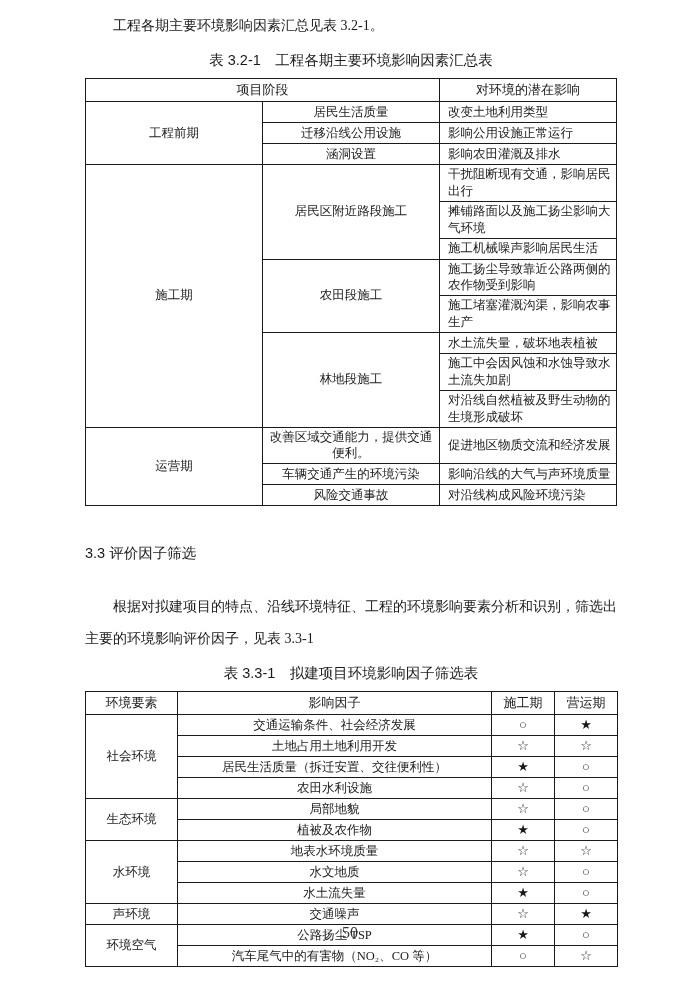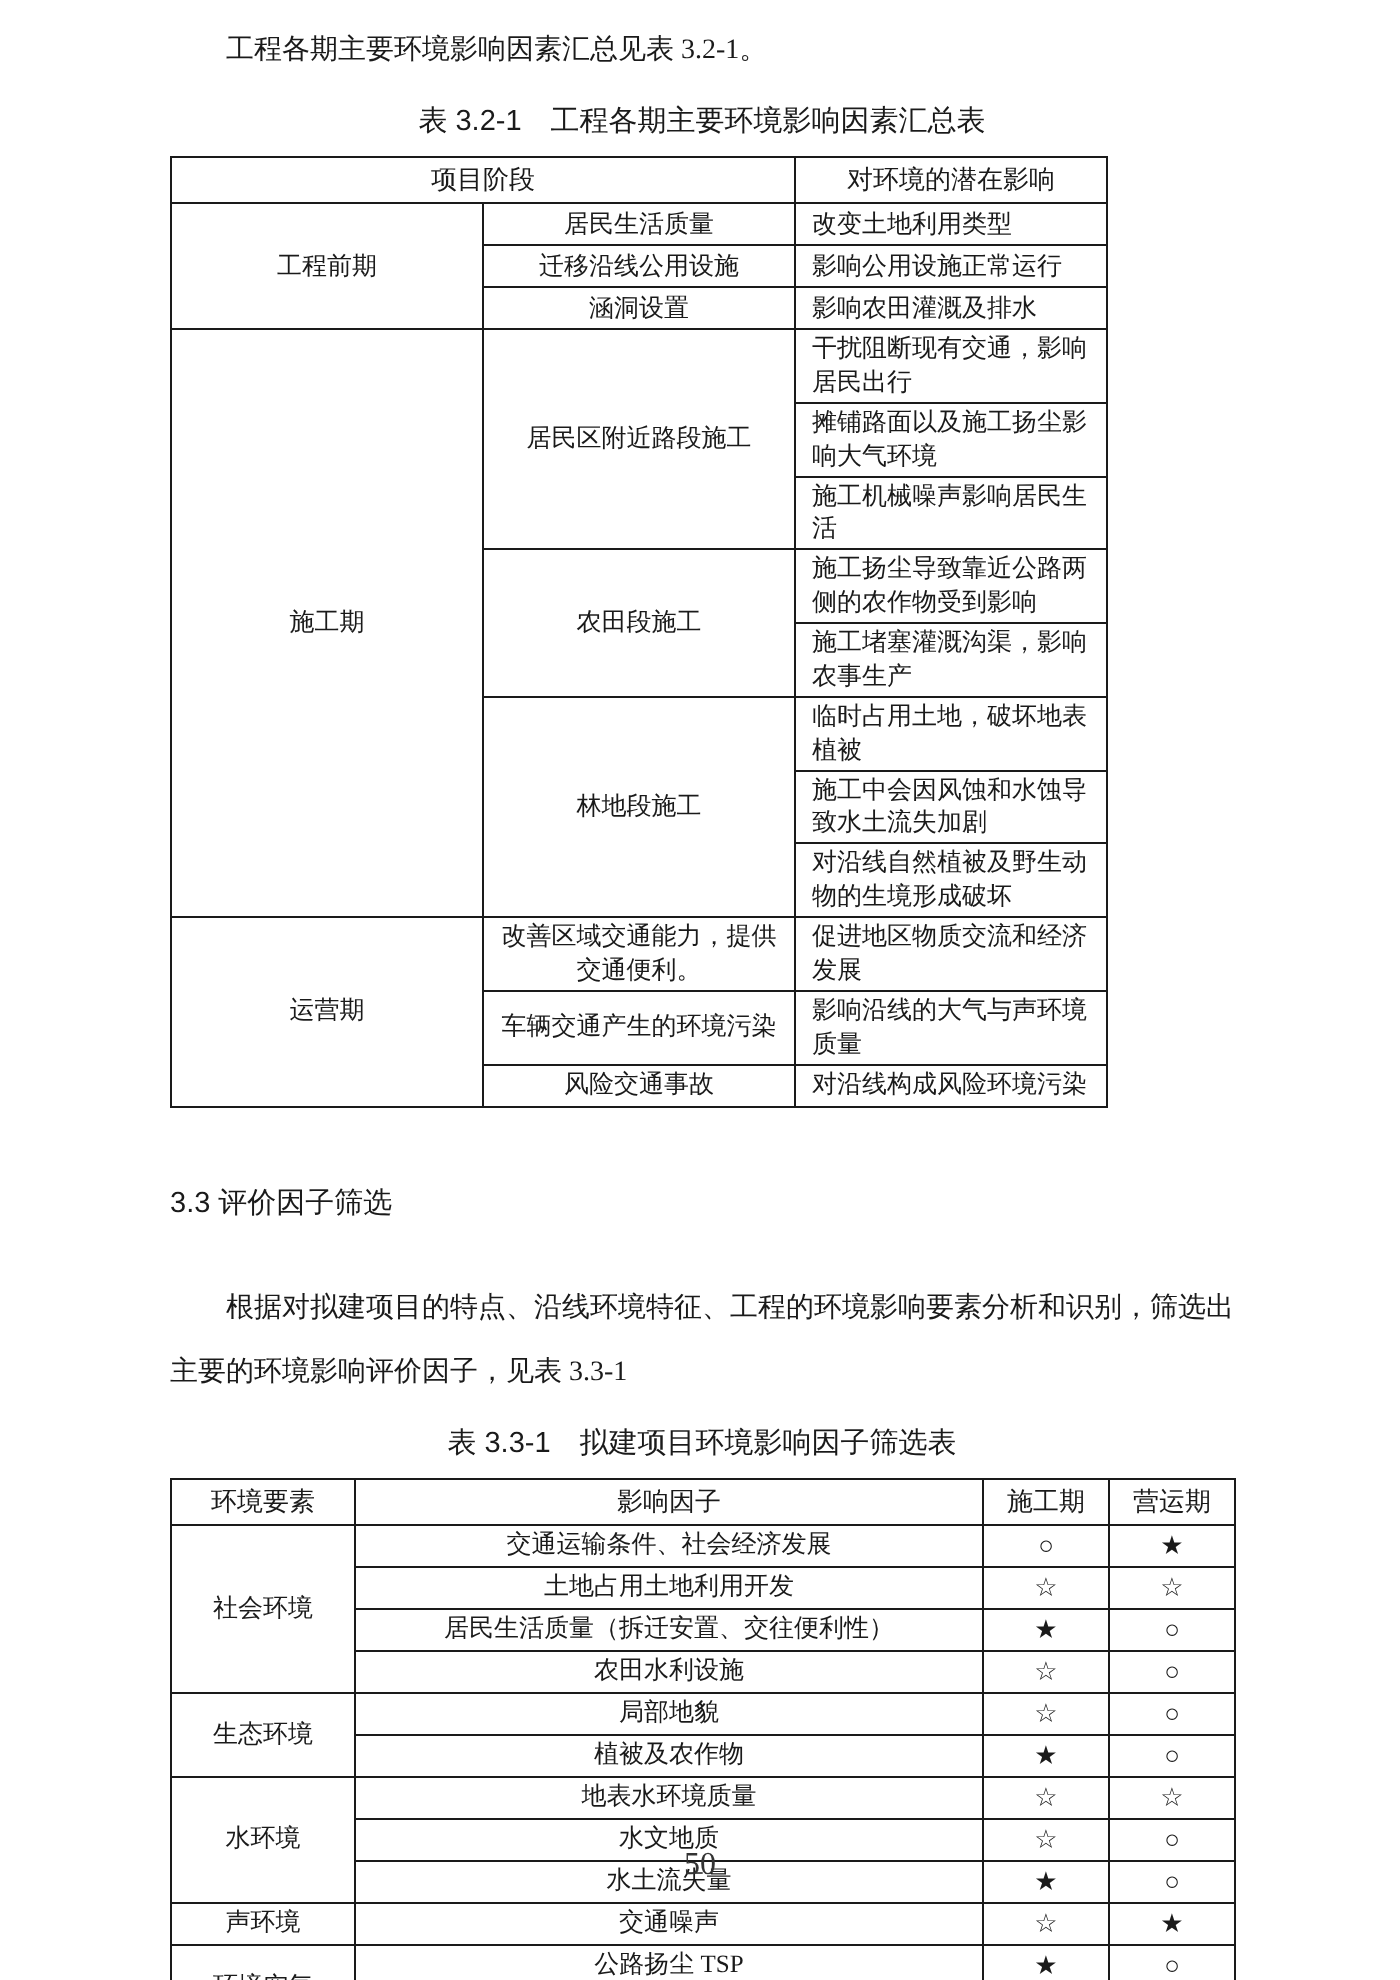--- a/index.html
+++ b/index.html
@@ -35,21 +35,21 @@
   .table-title {
     text-align: center;
     font-family: "Liberation Sans", "DejaVu Sans", sans-serif;
     font-weight: normal;
     font-size: 14.5px;
     margin: 9px 0 8px 0;
   }
 
   table {
     border-collapse: collapse;
-    width: 469px;
+    width: 532px;
     table-layout: fixed;
     font-size: 12.5px;
   }
   td {
     border: 1px solid #1a1a1a;
     height: 21px;
     padding: 1px 4px;
     vertical-align: middle;
     text-align: center;
     line-height: 1.35;
@@ -131,21 +131,21 @@
       </tr>
       <tr>
         <td class="c-act" rowspan="2">农田段施工</td>
         <td class="c-imp">施工扬尘导致靠近公路两侧的农作物受到影响</td>
       </tr>
       <tr>
         <td class="c-imp">施工堵塞灌溉沟渠，影响农事生产</td>
       </tr>
       <tr>
         <td class="c-act" rowspan="3">林地段施工</td>
-        <td class="c-imp">临时占用土地，破坏地表植被</td>
+        <td class="c-imp">水土流失量，破坏地表植被</td>
       </tr>
       <tr>
         <td class="c-imp">施工中会因风蚀和水蚀导致水土流失加剧</td>
       </tr>
       <tr>
         <td class="c-imp">对沿线自然植被及野生动物的生境形成破坏</td>
       </tr>
 
       <tr>
         <td class="c-stage" rowspan="3">运营期</td>

